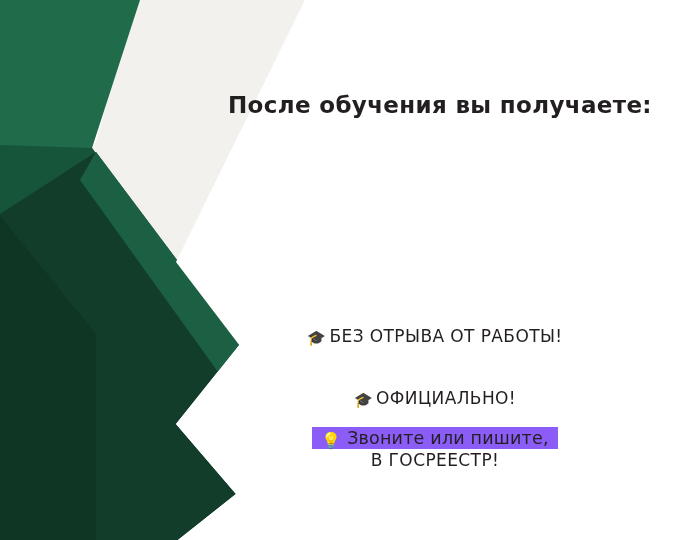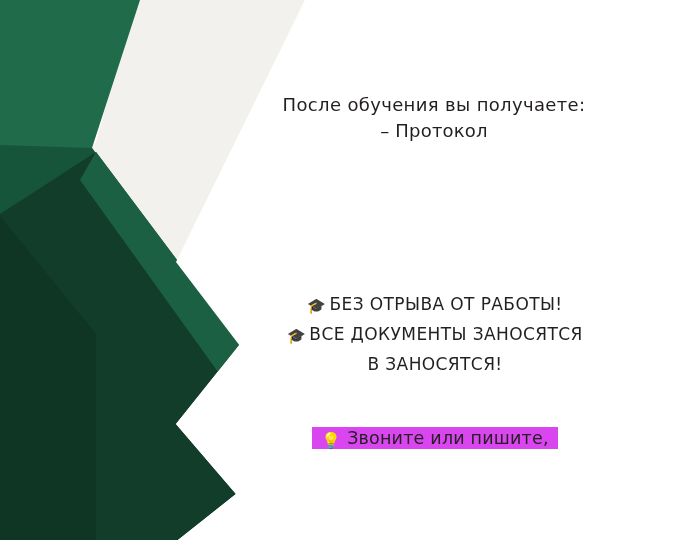--- a/index.html
+++ b/index.html
@@ -30,42 +30,43 @@
   }
 
   
   #doc-list {
     position: absolute;
     left: 228px;
     top: 92px;
     width: 412px;
     text-align: center;
     color: #231f20;
-    font-size: 18px;
+    font-size: 23px;
     line-height: 26px;
     letter-spacing: 0.2px;
     white-space: nowrap;
+    font-weight: bold;
   }
   #doc-list .line { display: block; }
   #doc-list .heading { letter-spacing: 0.35px; }
 
   
   #benefits {
     position: absolute;
     left: 220px;
     top: 290px;
     width: 430px;
     text-align: center;
     color: #231f20;
     font-size: 17px;
     line-height: 28px;
     letter-spacing: 0.4px;
     white-space: nowrap;
   }
-  #benefits .line { display: block; }
+  #benefits .line { display: block; margin-top: 32px; }
   .cap-icon {
     display: inline-block;
     font-size: 15px;
     vertical-align: -1px;
     margin-right: 3px;
   }
 
   
   #cta {
     position: absolute;
@@ -73,21 +74,21 @@
     top: 424px;
     width: 440px;
     text-align: center;
     font-size: 17.5px;
     line-height: 29px;
     color: #231f20;
     letter-spacing: 0.2px;
     white-space: nowrap;
   }
   #cta .hl {
-    background: #d946ef;
+    background: #8b5cf6;
     padding: 1px 9px;
     box-decoration-break: clone;
     -webkit-box-decoration-break: clone;
   }
   .bulb-icon {
     display: inline-block;
     font-size: 16px;
     vertical-align: -2px;
   }
 
@@ -135,31 +136,30 @@
 
     <polygon points="240,344 697,344 697,540 178,540 236,494 176,424" fill="#ffffff"></polygon>
     <polygon points="176,262 697,262 697,0 305,0" fill="#ffffff"></polygon>
     <polygon points="176,262 697,262 697,346 240,346" fill="#ffffff"></polygon>
   </svg>
 
   <div class="content">
 
     <div id="doc-list">
       <span class="line heading">После обучения вы получаете:</span>
-      <span class="line">– Протокол</span>
     </div>
 
     <div id="benefits">
       <span class="line">
         <span class="cap-icon">🎓</span><span>БЕЗ ОТРЫВА ОТ РАБОТЫ!</span>
       </span>
       <span class="line">
-        <span class="cap-icon">🎓</span><span>ВСЕ ДОКУМЕНТЫ ЗАНОСЯТСЯ</span>
+        <span class="cap-icon">🎓</span><span>ОФИЦИАЛЬНО!</span>
       </span>
-      <span class="line">В ЗАНОСЯТСЯ!</span>
+      <span class="line">В ГОСРЕЕСТР!</span>
     </div>
 
     <div id="cta">
       <span class="line"><span class="hl">
         <span class="bulb-icon">💡</span>
         <span>Звоните или пишите,</span>
       </span></span><br>
     </div>
 
     <div id="avito">

